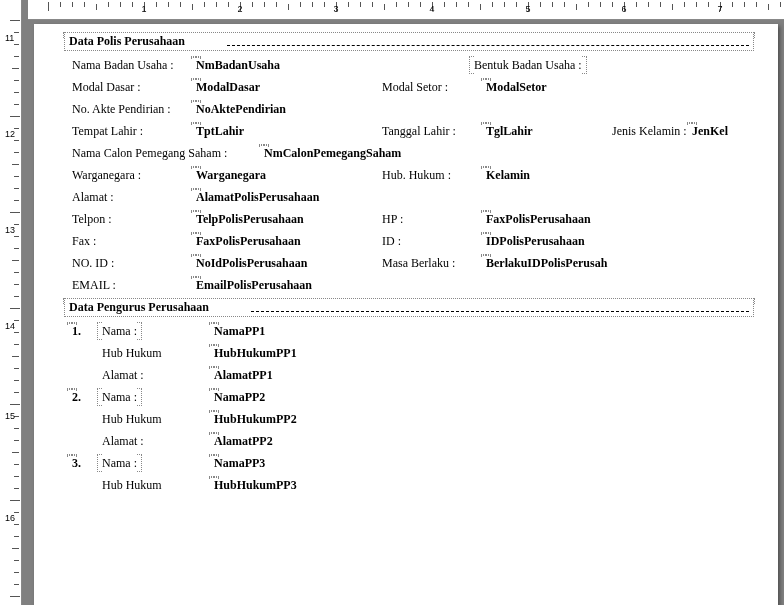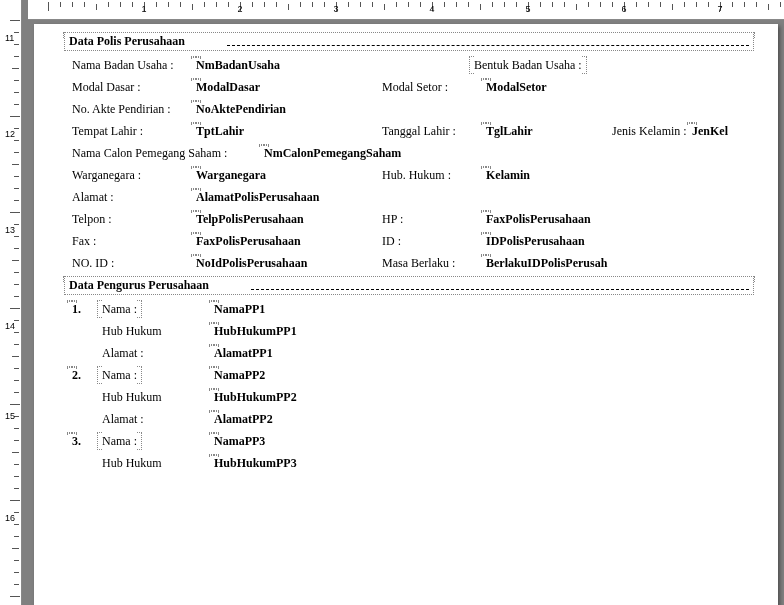--- a/index.html
+++ b/index.html
@@ -385,20 +385,26 @@
         <span class="lbl c0">NO. ID :</span>
         <span class="fieldwrap c1">
             <span class="val">NoIdPolisPerusahaan</span>
           </span>
         <span class="lbl c2">Masa Berlaku :</span>
         <span class="fieldwrap c3">
             <span class="val">BerlakuIDPolisPerusah</span>
           </span>
       </div>
 
+      <div class="row">
+        <span class="lbl c0">EMAIL :</span>
+        <span class="fieldwrap c1">
+            <span class="val">EmailPolisPerusahaan</span>
+          </span>
+      </div>
 
       <div class="section-title box-outline">
         <span class="stxt">Data Pengurus Perusahaan</span>
         <span class="dashfill"></span>
       </div>
 
       <div class="row">
         <span class="fieldwrap" style="left:8px">
             <span class="val" style="font-weight:bold">1.</span>
           </span>

